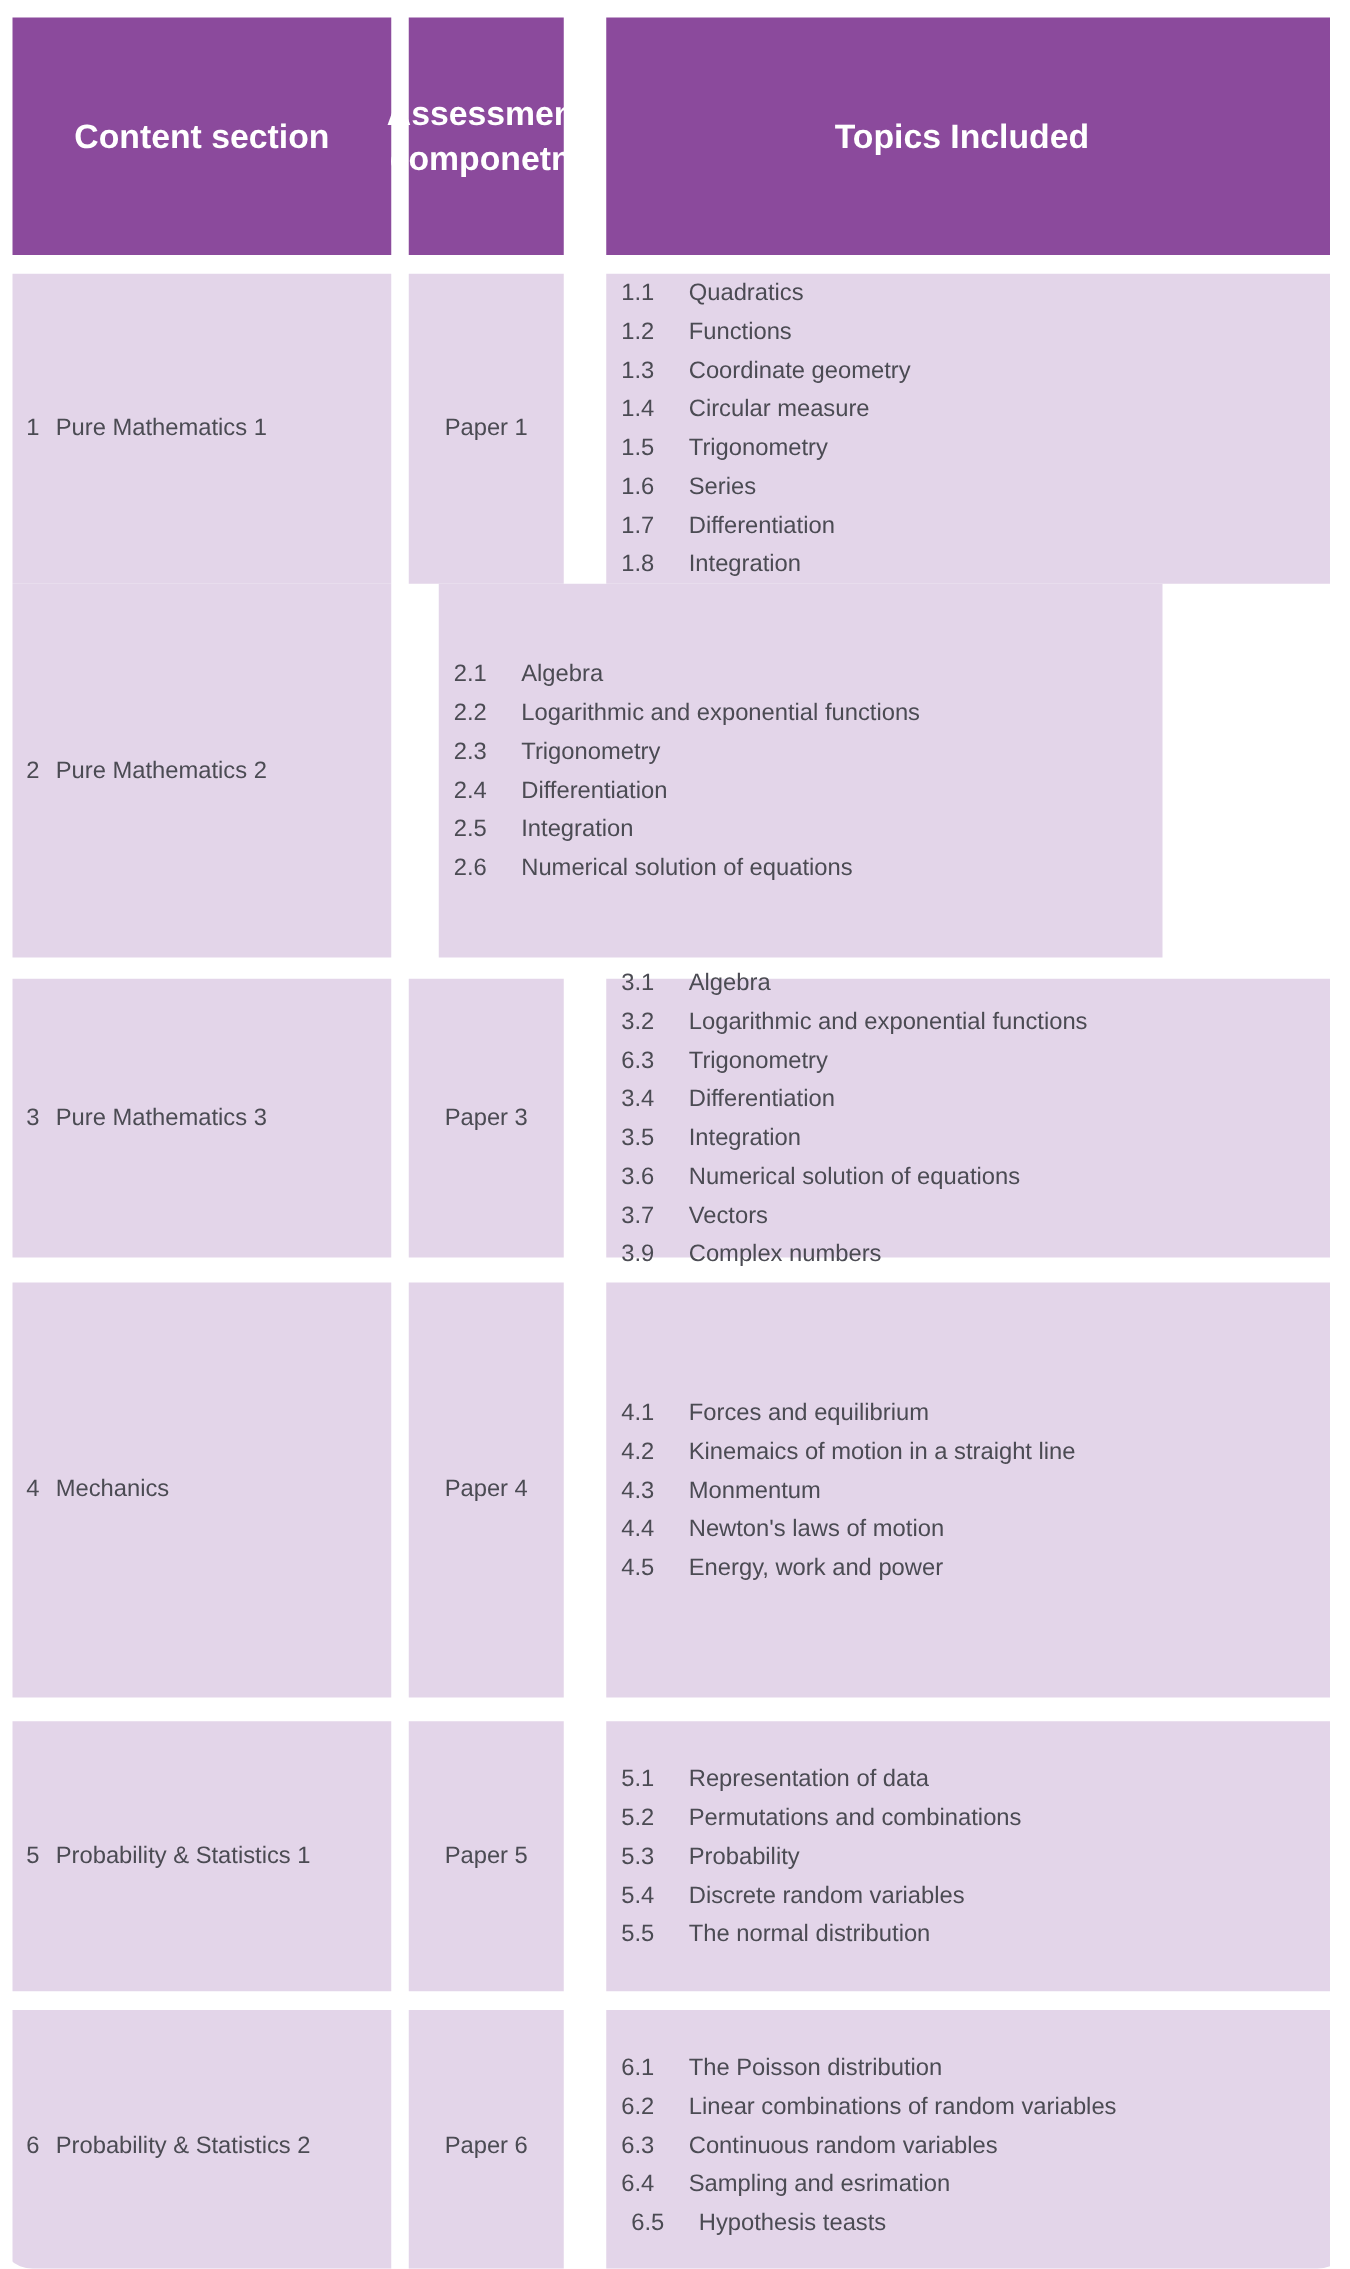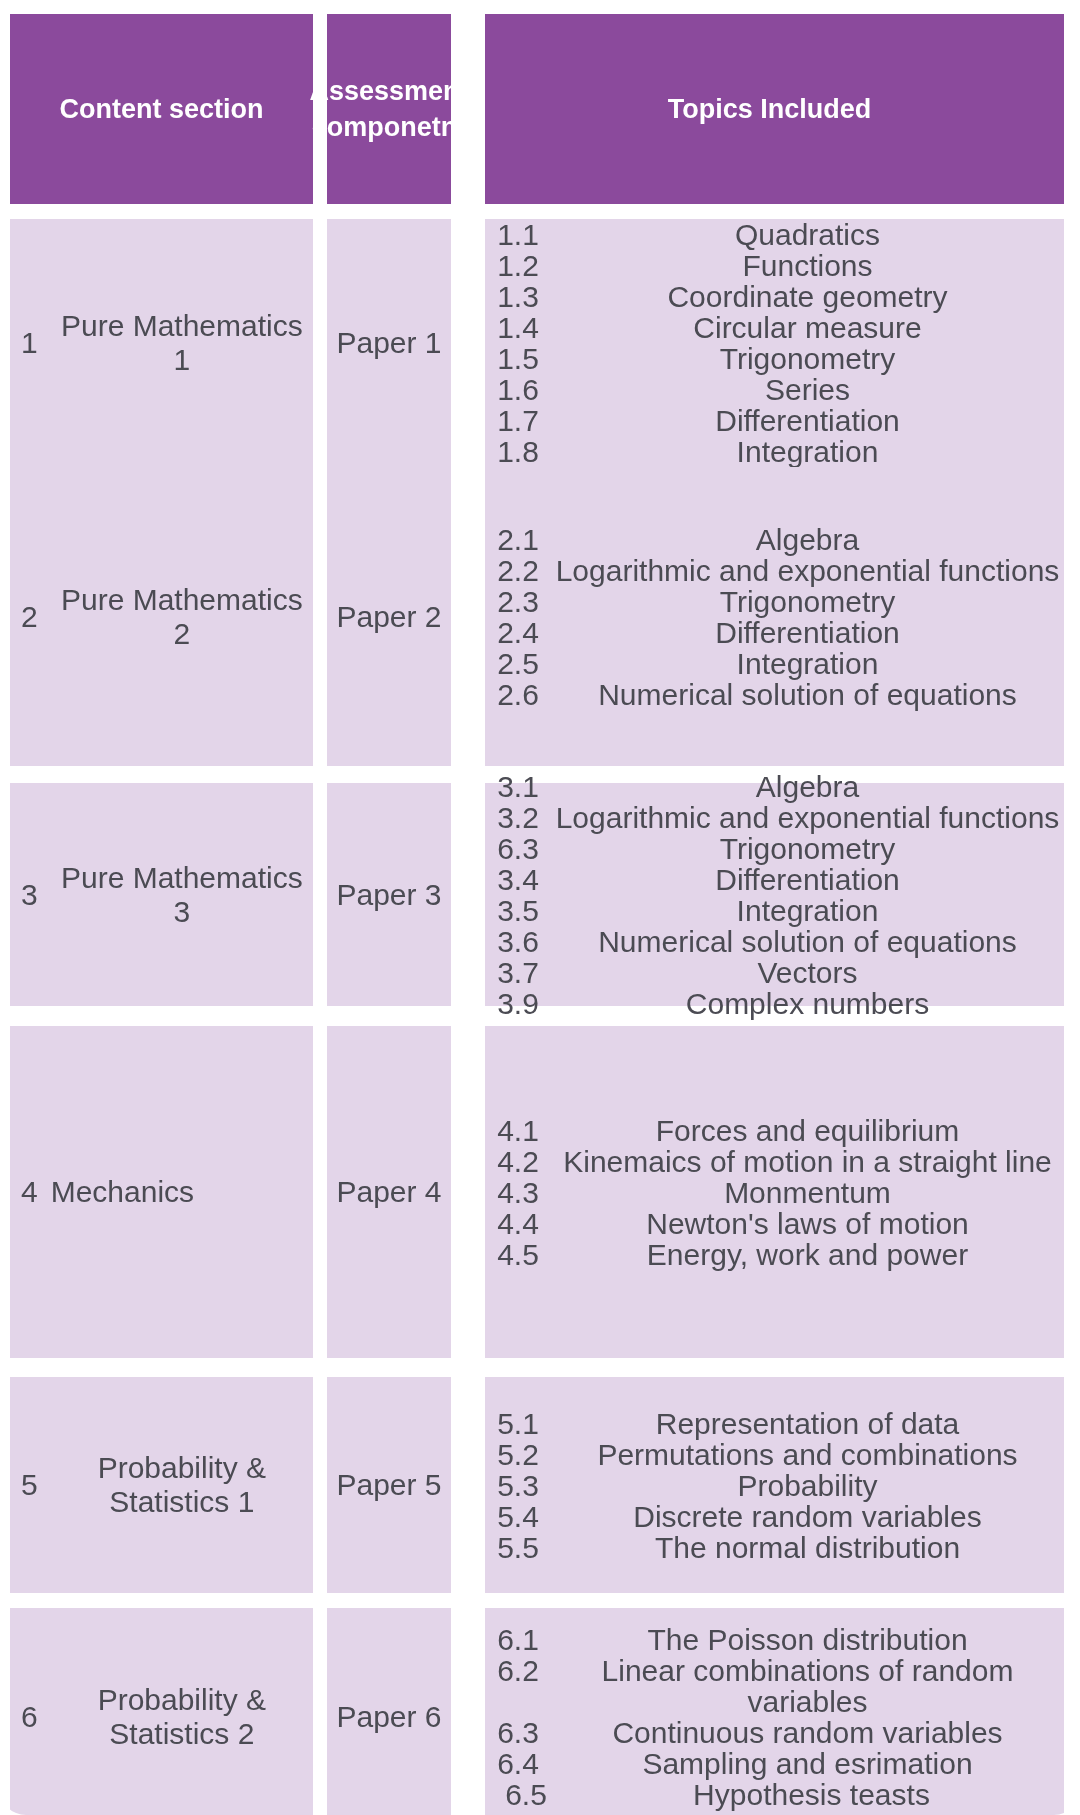--- a/index.html
+++ b/index.html
@@ -36,21 +36,21 @@
   .header-row .cell{
     background:var(--header-bg);
     color:var(--header-text);
     display:flex;align-items:center;justify-content:center;
     text-align:center;
     font-size:27px;font-weight:600;
     line-height:1.35;
     padding:0 10px;
   }
   
-  .body-row .cell{font-size:30px;text-align:center;}
+  .body-row .cell{font-size:19px;}
   .body-row .col1{
     display:flex;align-items:center;
     padding-left:11px;
   }
   .sec-num{flex:0 0 auto;}
   .sec-title{margin-left:13px;}
   .body-row .col2{
     display:flex;align-items:center;justify-content:center;
   }
   .body-row .col3{
@@ -130,23 +130,20 @@
             <span class="topic-label">Integration</span>
           </div>
         </div>
   </div>
 
   <div class="t-row body-row">
     <div class="cell col1">
       <span class="sec-num">2</span>
       <span class="sec-title">Pure Mathematics 2</span>
     </div>
-    <div class="cell col2">
-      <span>Paper 2</span>
-    </div>
     <div class="cell col3">
           <div class="topic-line">
             <span class="topic-num">2.1</span>
             <span class="topic-label">Algebra</span>
           </div>
           <div class="topic-line">
             <span class="topic-num">2.2</span>
             <span class="topic-label">Logarithmic and exponential functions</span>
           </div>
           <div class="topic-line">

